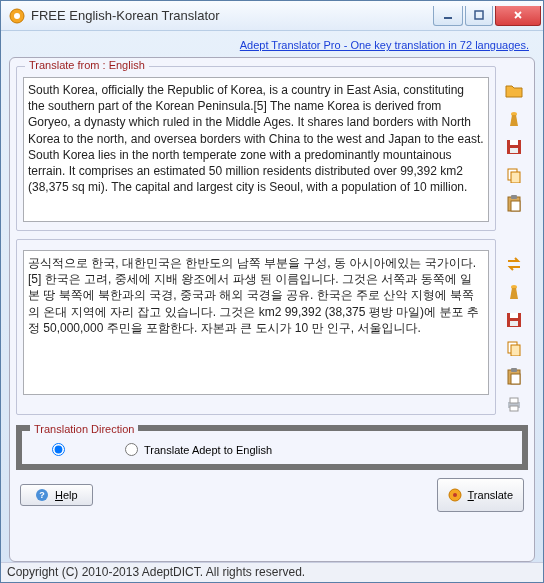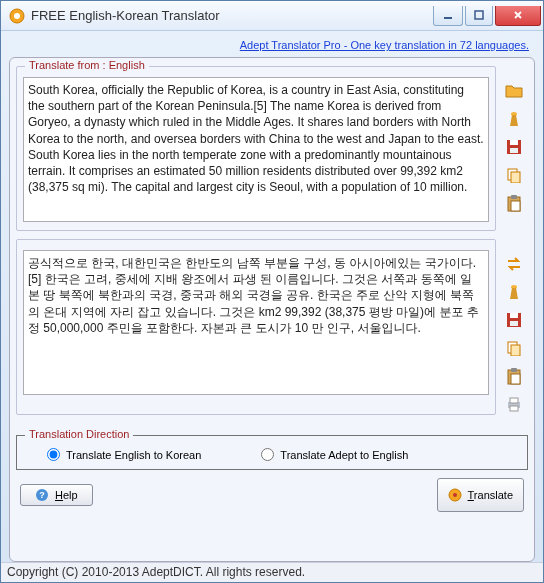--- a/index.html
+++ b/index.html
@@ -16,21 +16,21 @@
   .client { flex: 1; padding: 6px 8px 0 8px; display: flex; flex-direction: column; }
   .toplink { text-align: right; padding: 2px 6px 6px 0; }
   .toplink a { color: #1a3fd8; text-decoration: underline; font-size: 11px; }
   .panel { border: 1px solid #aab; background: #f3f5fd; padding: 8px 6px 6px 6px; border-radius: 6px; flex: 1; display: flex; flex-direction: column; }
   .grpwrap { position: relative; margin-bottom: 8px; display:flex; }
   .grp { border: 1px solid #c0c4d8; border-radius: 2px; padding: 10px 6px 6px 6px; flex:1; position:relative;}
   .grplbl { position: absolute; top: -8px; left: 8px; background: #f3f5fd; padding: 0 4px; color: #9b1c1c; font-size: 11px; }
   .ta { width: 100%; height: 145px; resize: none; font-family: Tahoma, Arial, sans-serif; font-size: 12px; padding: 4px; border: 1px solid #abadb3; background: #fff; color:#222; line-height:1.35;}
   .toolcol { width: 28px; display: flex; flex-direction: column; align-items: center; gap: 6px; padding-top: 14px; margin-left:4px;}
   .tbtn { width:22px; height:22px; display:flex; align-items:center; justify-content:center; border-radius:2px;}
-  .direction { border: 1px solid #737373; padding: 12px 10px 8px 10px; position: relative; margin-top: 12px; }
+  .direction { border: 6px solid #737373; padding: 12px 10px 8px 10px; position: relative; margin-top: 2px; }
   .direction .grplbl { background:#f3f5fd;}
   .radios { display: flex; gap: 60px; padding-left: 20px;}
   .radios label { font-size: 11px; display:flex; align-items:center; gap:6px;}
   .bottom { display: flex; align-items: center; padding: 8px 4px 6px 4px; }
   .btn { border: 1px solid #8a8f9e; background: linear-gradient(#fefefe,#e3e6ee); padding: 3px 14px; font-size: 11px; display:inline-flex; align-items:center; gap:6px; border-radius:3px; min-height:22px;}
   .btn.translate { padding: 9px 10px; }
   .btn .bicon { width:14px; height:14px; display:inline-flex;}
   .statusbar { height: 20px; background: #eef1f8; border-top: 1px solid #c8cde0; font-size: 12px; color: #333; padding: 2px 6px; }
   .help u{text-decoration:underline;}
   input[type=radio]{ margin:0;}
@@ -157,21 +157,20 @@
               </svg>
             </div>
         </div>
       </div>
 
       <div class="direction">
         <span class="grplbl">Translation Direction</span>
         <div class="radios">
           <label>
             <input type="radio" name="dir" checked="" style="">
-            <span>Translate English to Korean</span>
           </label>
           <label>
             <input type="radio" name="dir" style="">
             <span>Translate Adept to English</span>
           </label>
         </div>
       </div>
 
       <div class="bottom">
         <button class="btn help">

